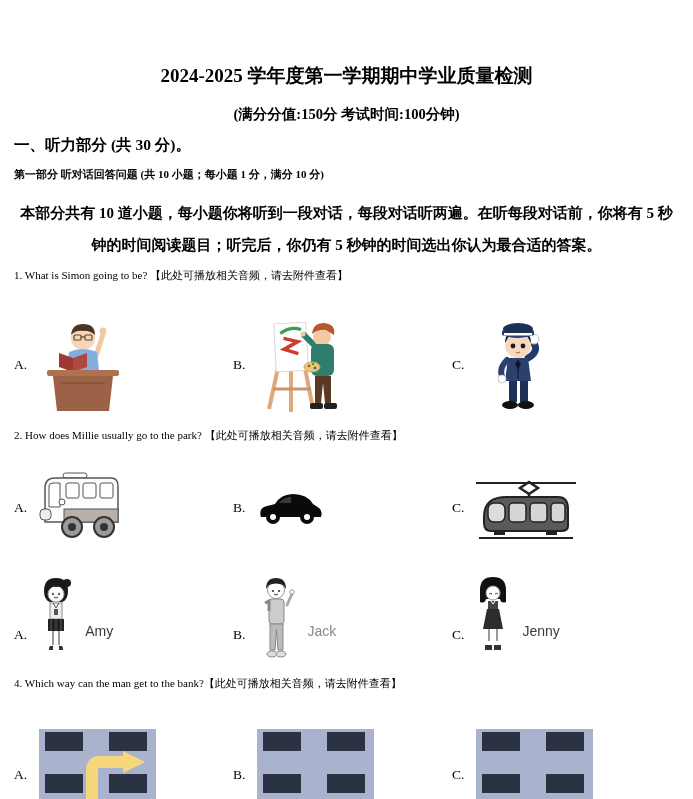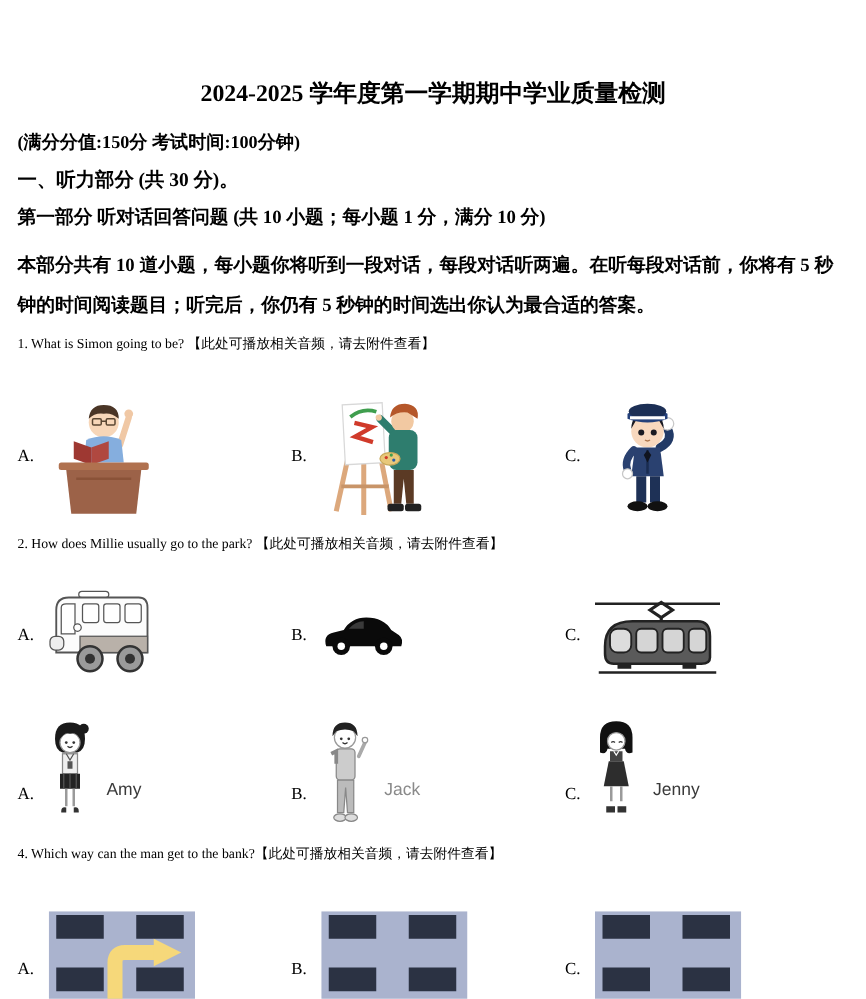--- a/index.html
+++ b/index.html
@@ -4,25 +4,25 @@
 <style>
   html, body { margin:0; padding:0; }
   body {
     width:693px; height:799px; overflow:hidden; background:#ffffff;
     font-family:"Liberation Serif","DejaVu Serif",serif; color:#000;
   }
   .page { padding:24px 14px 0 14px; box-sizing:border-box; width:693px; height:799px; overflow:hidden;margin-top:40px; }
 
   .title    { margin:0; font-size:19px; font-weight:bold; text-align:center; line-height:24px; }
   .subtitle { margin:20px 0 0; font-size:18px; font-weight:normal; text-align:center; line-height:23px; }
-  .info     { margin:17px 0 0; font-size:14.5px; font-weight:bold; line-height:18px; }
+  .info     { margin:17px 0 0; font-size:14.5px; font-weight:bold; text-align:center; line-height:18px; }
 
   .h-listening { margin:12px 0 0; font-size:15.5px; font-weight:bold; line-height:20px; }
-  .h-part      { margin:10px 0 0; font-size:15px;   font-weight:bold; line-height:19px; }
-  .instructions{ margin:13px 0 0; font-size:15px;   font-weight:bold; line-height:32px; }
+  .h-part      { margin:10px 0 0; font-size:11px;   font-weight:bold; line-height:19px; }
+  .instructions{ margin:13px 0 0; font-size:15px;   font-weight:bold; line-height:32px;text-align:center; }
 
   .q-line { margin:0; font-size:11px; line-height:17px; white-space:pre-wrap; }
   .q1 { margin-top:6px; }  .q2 { margin-top:12px; }
   .q3 { margin-top:7px; }  .q4 { margin-top:14px; }
 
   .options { display:flex; }
   .option  { width:219px; display:flex; align-items:center; gap:12px; box-sizing:border-box; }
   .opt-label { font-size:13.5px; }
 
   .row-q1 { margin-top:31px; height:100px; }

